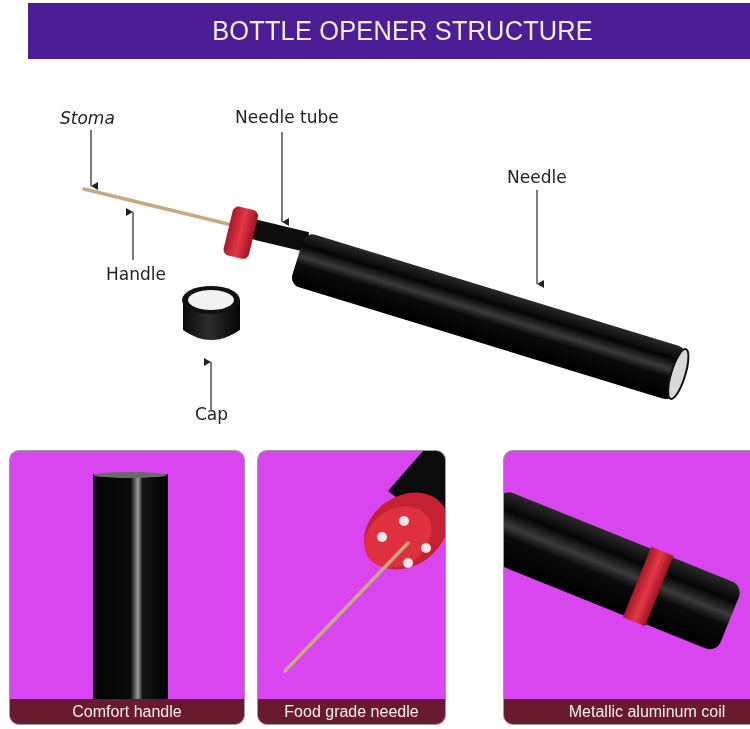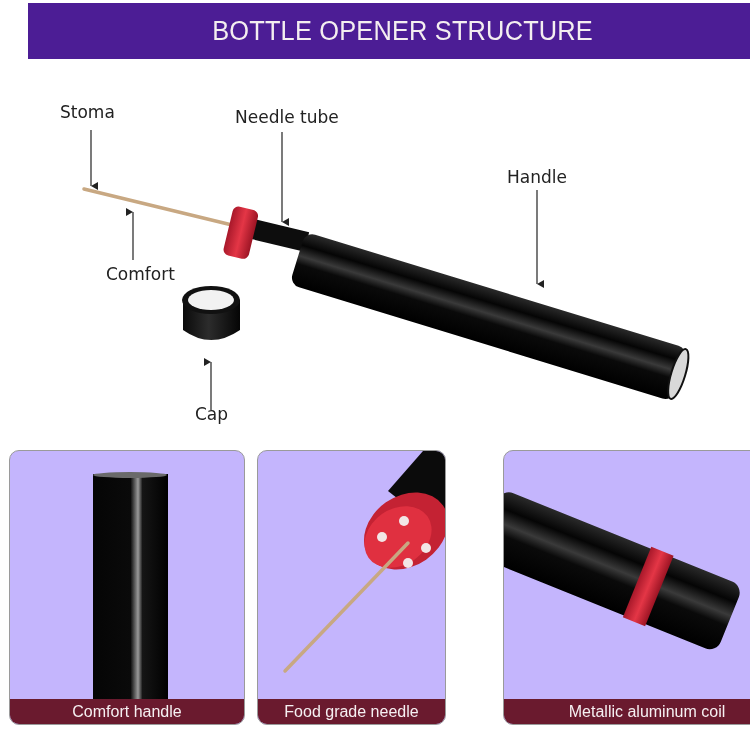--- a/index.html
+++ b/index.html
@@ -1,21 +1,21 @@
 <!DOCTYPE html>
 <html><head>
 <meta charset="utf-8">
 <style>
   * { box-sizing: border-box; margin: 0; padding: 0; }
   body { width: 750px; height: 729px; background: #ffffff; position: relative; overflow: hidden; font-family: "Liberation Sans", sans-serif; }
   .header { position: absolute; left: 0; top: 3px; width: 750px; height: 56px; background: #4c1d95; display: flex; align-items: center; justify-content: center; margin-left: 28px; }
   .header-title { color: #f4eef0; font-size: 27px; letter-spacing: 0.2px; font-family: "Liberation Sans", sans-serif; transform: scaleX(0.94); }
   .diagram { position: absolute; left: 0; top: 60px; width: 750px; height: 385px; }
   .label { position: absolute; font-family: "DejaVu Sans", sans-serif; font-size: 17px; color: #222; }
-  .panel { position: absolute; top: 450px; height: 275px; border: 1px solid #9a9a9a; border-radius: 10px; overflow: hidden; background: #c4b5fd; }
+  .panel { position: absolute; top: 450px; height: 275px; border: 1px solid #9a9a9a; border-radius: 10px; overflow: hidden; background: #d946ef; }
   .panel-caption { position: absolute; left: 0; right: 0; bottom: 0; height: 25px; background: #6a1a2e; color: #f6f0f2; font-size: 16px; display: flex; align-items: center; justify-content: center; }
   .panel svg { position: absolute; left: 0; top: 0; }
 </style>
 </head>
 <body>
 
 <div class="header">
   <span class="header-title">BOTTLE OPENER STRUCTURE</span>
 </div>
 
@@ -62,24 +62,24 @@
     <path d="M183 300 L183 330 Q211 350 240 330 L240 300 Z" fill="url(#capGrad)"></path>
     <ellipse cx="211" cy="300" rx="29" ry="14" fill="#111"></ellipse>
     <ellipse cx="211" cy="300" rx="23" ry="10" fill="#f2f2f2"></ellipse>
 
     <line x1="91" y1="130" x2="91" y2="186" stroke="#222" stroke-width="1.2" marker-end="url(#arrow)"></line>
     <line x1="133" y1="260" x2="133" y2="212" stroke="#222" stroke-width="1.2" marker-end="url(#arrow)"></line>
     <line x1="282" y1="132" x2="282" y2="222" stroke="#222" stroke-width="1.2" marker-end="url(#arrow)"></line>
     <line x1="537" y1="190" x2="537" y2="284" stroke="#222" stroke-width="1.2" marker-end="url(#arrow)"></line>
     <line x1="211" y1="410" x2="211" y2="362" stroke="#222" stroke-width="1.2" marker-end="url(#arrow)"></line>
   </svg>
-  <span class="label" style="left:60px; top:42px;">Stoma</span>
+  <span class="label" style="left:60px; top:48px;font-style:italic;">Stoma</span>
   <span class="label" style="left:235px; top:47px;">Needle tube</span>
-  <span class="label" style="left:507px; top:107px;">Handle</span>
-  <span class="label" style="left:106px; top:204px;">Comfort</span>
+  <span class="label" style="left:507px; top:107px;">Needle</span>
+  <span class="label" style="left:106px; top:204px;">Handle</span>
   <span class="label" style="left:195px; top:344px;">Cap</span>
 </div>
 
 <div class="panel" style="left:9px; width:236px;">
   <svg width="236" height="275">
     <defs>
       <linearGradient id="vGrad" x1="0" y1="0" x2="1" y2="0">
         <stop offset="0" stop-color="#050505"></stop>
         <stop offset="0.5" stop-color="#0a0a0a"></stop>
         <stop offset="0.6" stop-color="#9a9a9a"></stop>

